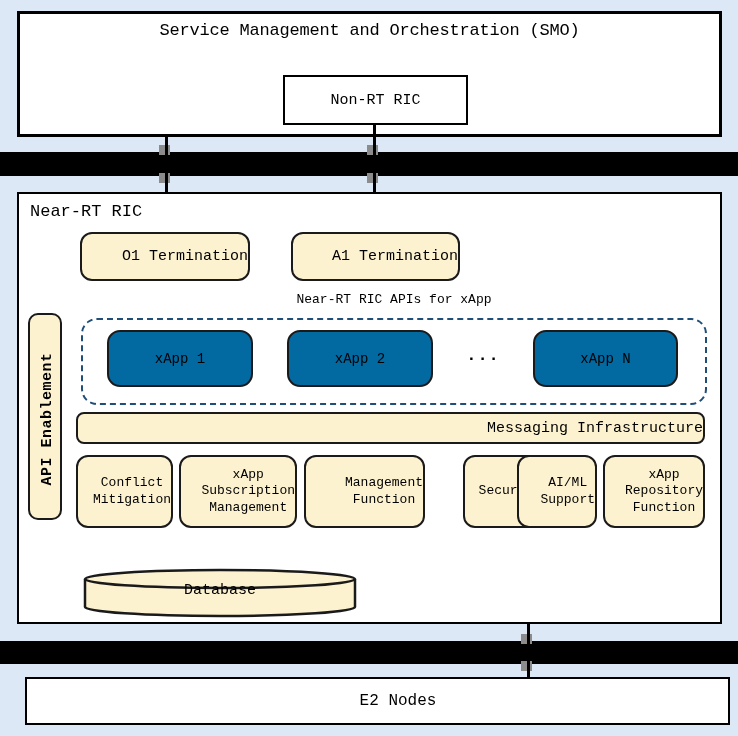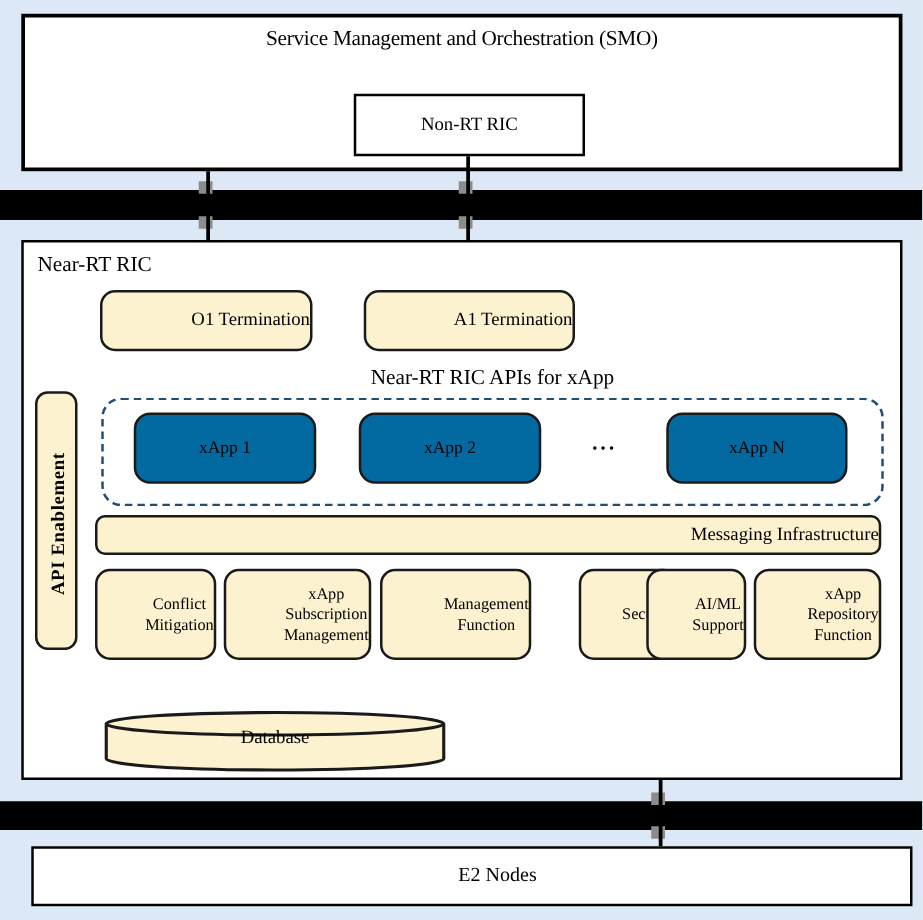--- a/index.html
+++ b/index.html
@@ -1,18 +1,18 @@
 <!DOCTYPE html>
 <html><head>
 <meta charset="utf-8">
 <style>
   html,body{margin:0;padding:0;background:#dce8f5;}
   #canvas{
     position:relative;width:738px;height:736px;background:#dce8f5;
-    font-family:Liberation Serif, serif;color:#000;overflow:hidden;
+    font-family:Liberation Mono, monospace;color:#000;overflow:hidden;
   }
   .abs{position:absolute;box-sizing:border-box;}
   .white-box{background:#fff;border:2.5px solid #000;}
   .ybox{
     background:#fdf2d0;border:2.5px solid #1a1a1a;border-radius:12px;
     display:flex;align-items:center;justify-content:flex-end;text-align:center;
   }
   .xapp{
     background:#0369a1;border:2.5px solid #1a1a1a;border-radius:13px;
     display:flex;align-items:center;justify-content:center;font-size:14px;
@@ -29,21 +29,21 @@
   #line-o1{left:165px;top:137px;height:96px;}
   #line-a1{left:373px;top:125px;height:108px;}
   #bar-top{top:152px;}
   #bar-bottom{top:641px;height:23px;}
 
   
   #nearrt-box{left:17px;top:192px;width:705px;height:432px;}
   #nearrt-label{left:30px;top:202px;font-size:17px;}
   #o1-term{left:80px;top:232px;width:170px;height:49px;font-size:15px;}
   #a1-term{left:291px;top:232px;width:169px;height:49px;font-size:15px;}
-  #apis-label{left:81px;top:292px;width:626px;text-align:center;font-size:17px;}
+  #apis-label{left:81px;top:292px;width:626px;text-align:center;font-size:13px;}
   #dashed-box{left:81px;top:318px;width:626px;height:87px;border:2.5px dashed #1f4e79;border-radius:16px;}
   #xapp-1{left:107px;top:330px;width:146px;height:57px;}
   #xapp-2{left:287px;top:330px;width:146px;height:57px;}
   #xapp-dots{left:445px;top:330px;width:76px;height:57px;font-size:17px;font-weight:bold;letter-spacing:1px;}
   #xapp-n{left:533px;top:330px;width:145px;height:57px;}
   #api-enablement{left:28px;top:313px;width:34px;height:207px;border-radius:10px;}
   #api-enablement .vtext{
     position:absolute;left:-86.5px;top:86.5px;width:207px;height:34px;
     transform:rotate(-90deg);line-height:34px;text-align:center;
     font-weight:bold;font-size:15px;letter-spacing:0.5px;

